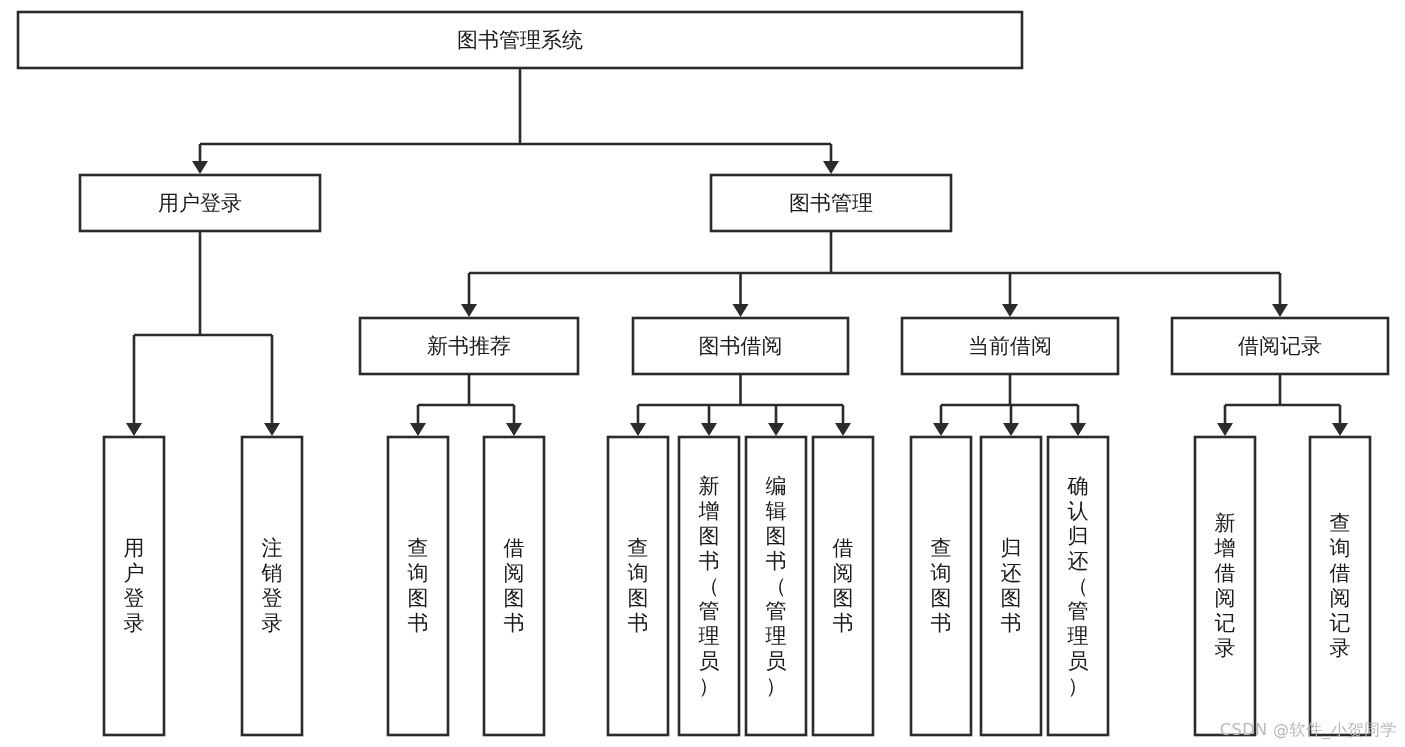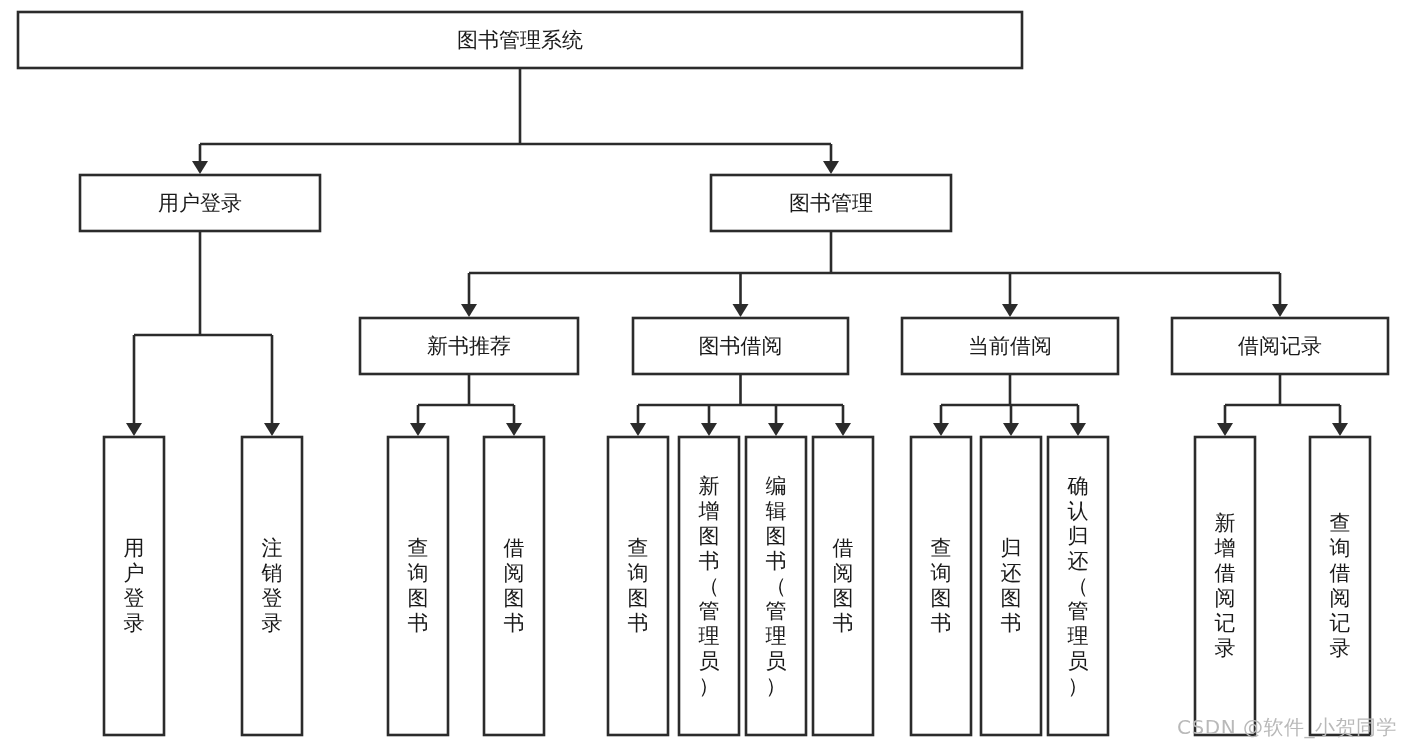--- a/index.html
+++ b/index.html
@@ -54,21 +54,21 @@
     font-family: "DejaVu Sans", "Liberation Sans", sans-serif;
     font-size: 21px;
     fill: #1a1a1a;
     text-anchor: middle;
   }
   .watermark-text {
     position: absolute;
     right: 8px;
     bottom: 6px;
     font-family: "DejaVu Sans", "Liberation Sans", sans-serif;
-    font-size: 20px;
+    font-size: 16px;
     color: #b9b9b9;
     letter-spacing: 0.5px;
     white-space: nowrap;
     user-select: none;
   }
 </style>
 </head>
 <body>
 
 <div id="diagram-root">

